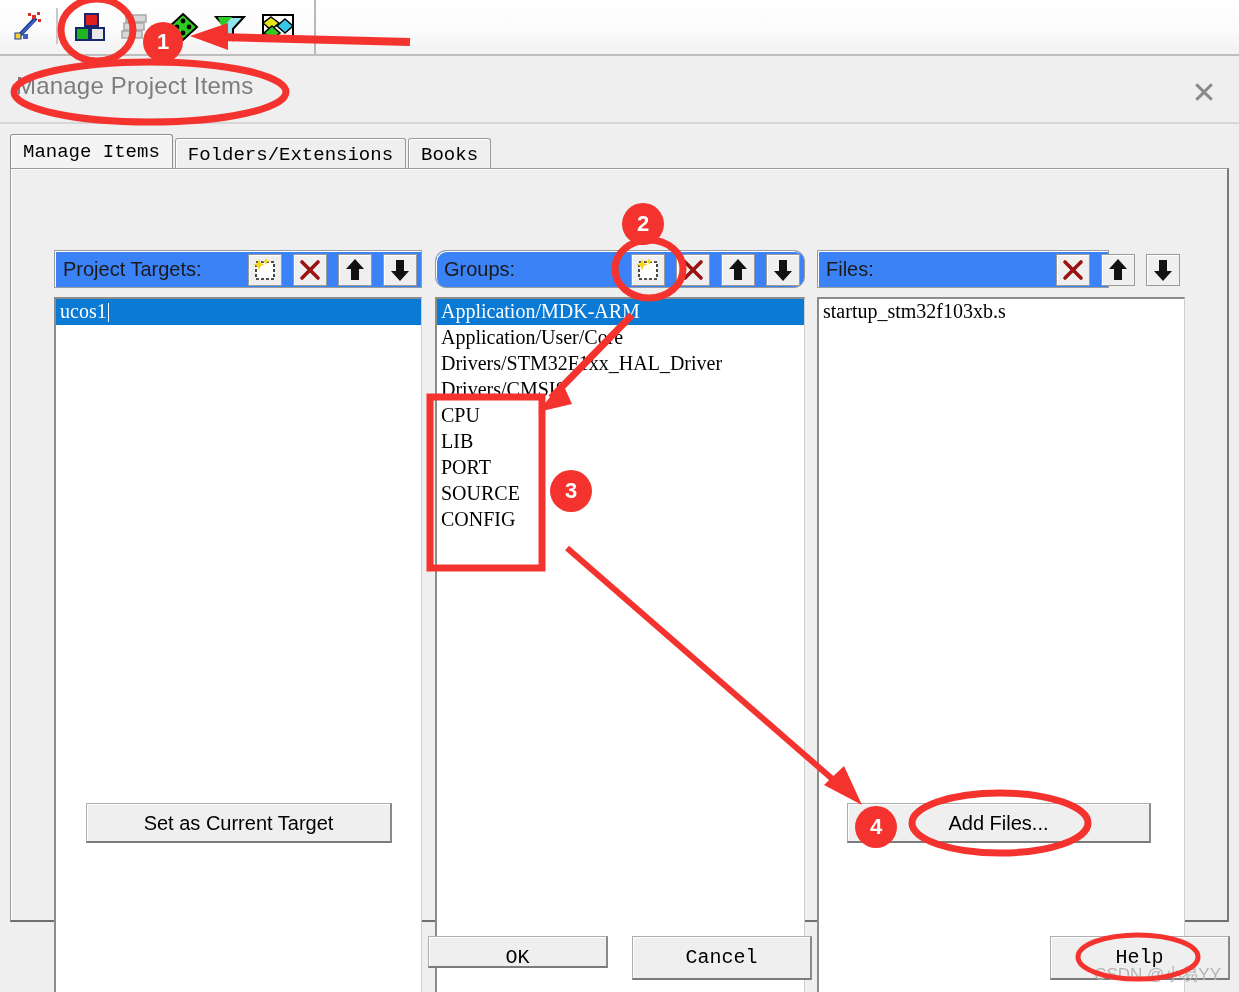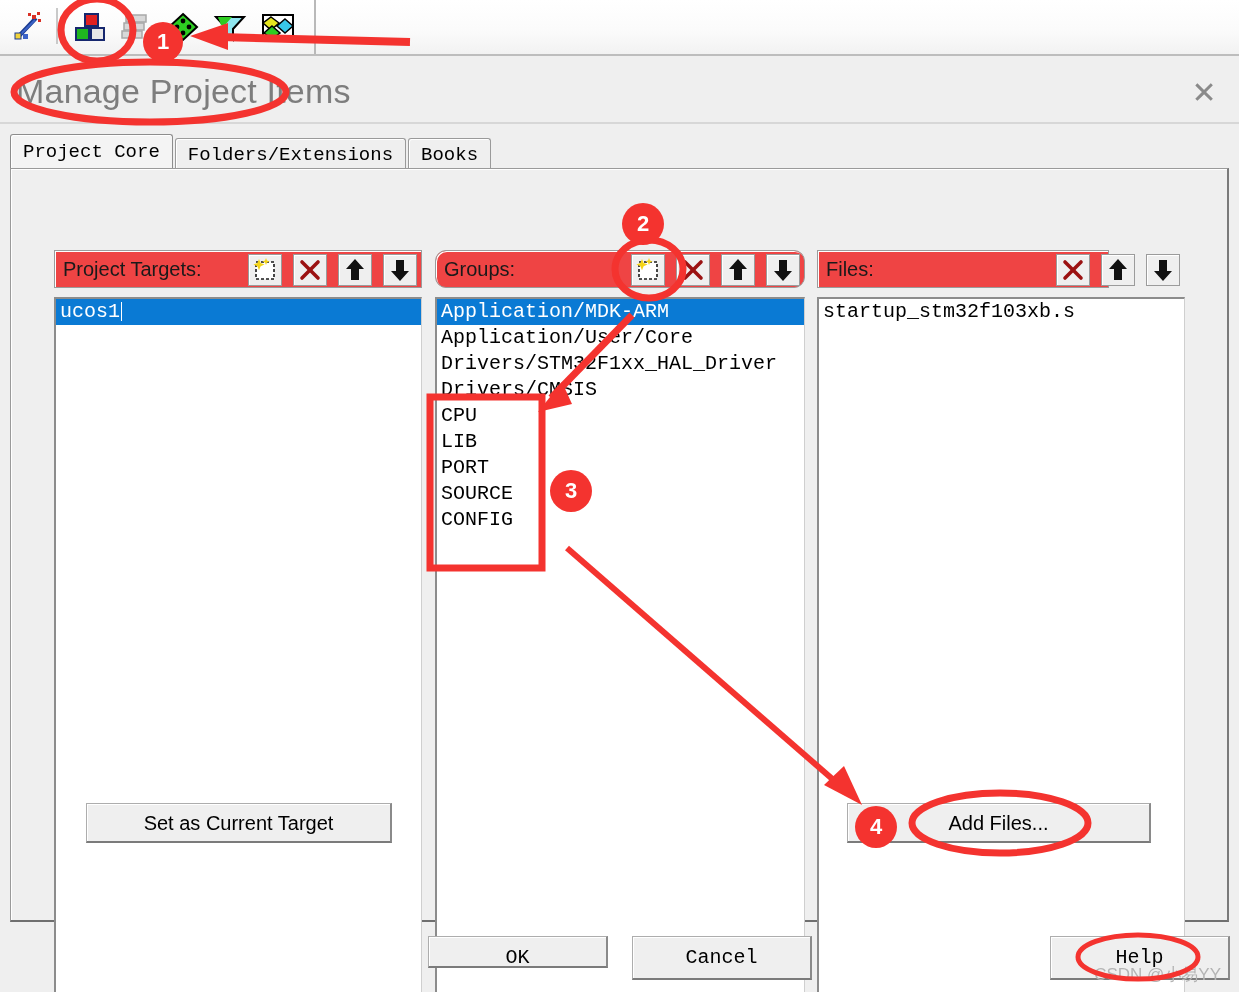--- a/index.html
+++ b/index.html
@@ -24,21 +24,21 @@
   }
   .tb-btn{
     position:absolute;top:9px;width:36px;height:36px;
   }
   .tb-sep{
     position:absolute;top:8px;width:2px;height:36px;background:#c9c9c9;
   }
   
   #dialog-title{
     position:absolute;left:16px;top:72px;
-    font-size:34px;color:#7d7d7d;letter-spacing:.2px;
+    font-size:24px;color:#7d7d7d;letter-spacing:.2px;
     font-family:"Liberation Sans", sans-serif;
   }
   #close-btn{
     position:absolute;right:14px;top:72px;width:42px;height:42px;
     color:#8a8a8a;font-size:30px;line-height:42px;text-align:center;
     font-family:"Liberation Sans", sans-serif;cursor:pointer;
   }
   #title-rule{
     position:absolute;left:0;top:122px;width:1239px;height:2px;background:#d7d7d7;
   }
@@ -70,21 +70,21 @@
     border:1px solid #9a9a9a;
     border-right:2px solid #7a7a7a;
     border-bottom:2px solid #6f6f6f;
     box-sizing:border-box;
     box-shadow:inset 1px 1px 0 #ffffff;
   }
   
   .col{position:absolute;top:0;}
   .col-header{
     position:absolute;top:0;left:0;height:38px;
-    background:#ef4444;
+    background:#3b82f6;
     border:1px solid #9b9b9b;
     box-sizing:border-box;
     box-shadow:inset 1px 1px 0 #ffffff;
   }
   .col-header-label{
     position:absolute;left:8px;top:7px;
     font-size:20px;color:#1a1a1a;
     font-family:"Liberation Sans", sans-serif;
   }
   .hdr-btn{
@@ -100,21 +100,21 @@
     border:2px solid #8c8c8c;
     border-right:1px solid #cfcfcf;
     border-bottom:1px solid #cfcfcf;
     box-sizing:border-box;
     overflow:hidden;
   }
   .listrow{
     height:26px;line-height:25px;
     font-size:20px;color:#000;
     padding-left:4px;white-space:nowrap;
-    font-family:Liberation Mono, monospace;
+    font-family:Liberation Serif, serif;
   }
   .listrow.selected{background:#0a7ad4;color:#ffffff;}
   .caret{
     display:inline-block;width:1px;height:19px;
     background:#ffffff;vertical-align:-4px;margin-left:1px;
   }
   
   .btn{
     position:absolute;
     background:#efefef;
@@ -211,21 +211,21 @@
     </div>
 
   </div>
 </div>
 
 <div id="dialog-title">Manage Project Items</div>
 <div id="close-btn">✕</div>
 <div id="title-rule"></div>
 
 <div id="tabstrip">
-  <div class="tab selected">Project Core</div>
+  <div class="tab selected">Manage Items</div>
   <div class="tab">Folders/Extensions</div>
   <div class="tab">Books</div>
 </div>
 
 <div id="content-panel"></div>
 
 <div class="col" style="left:54px;top:250px;width:368px;">
   <div class="col-header" style="width:368px;">
     <span class="col-header-label">Project Targets:</span>
     <div class="hdr-btn" style="left:193px;">

